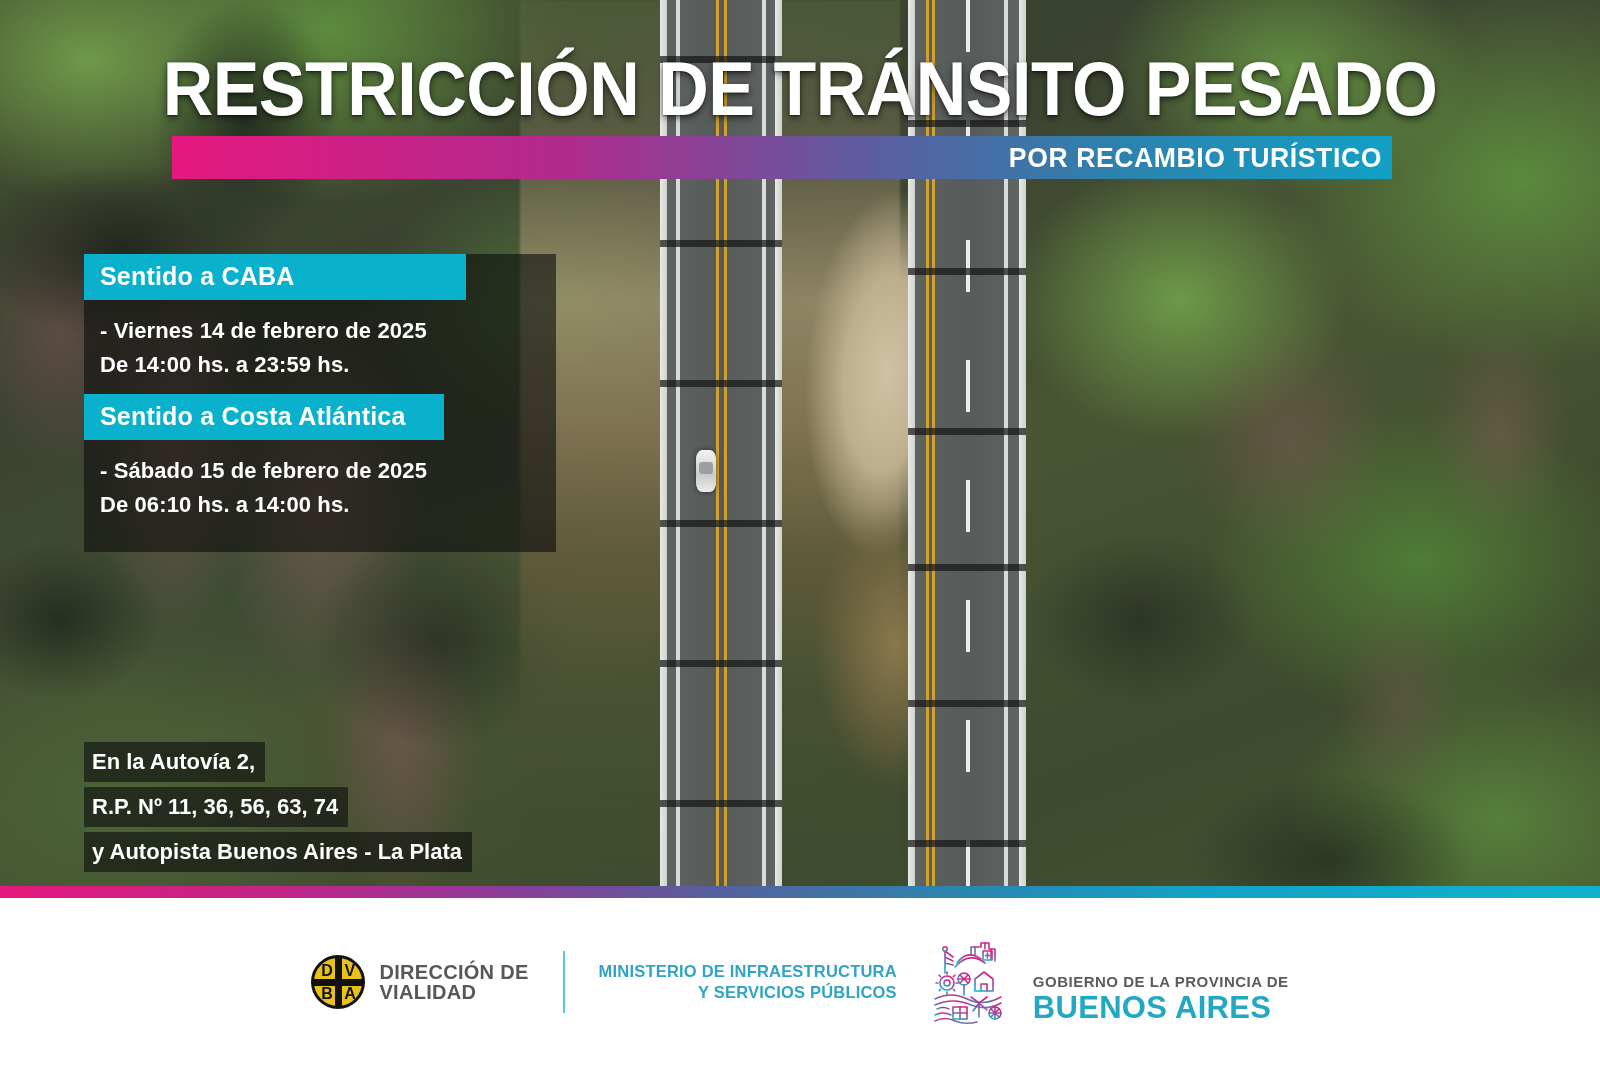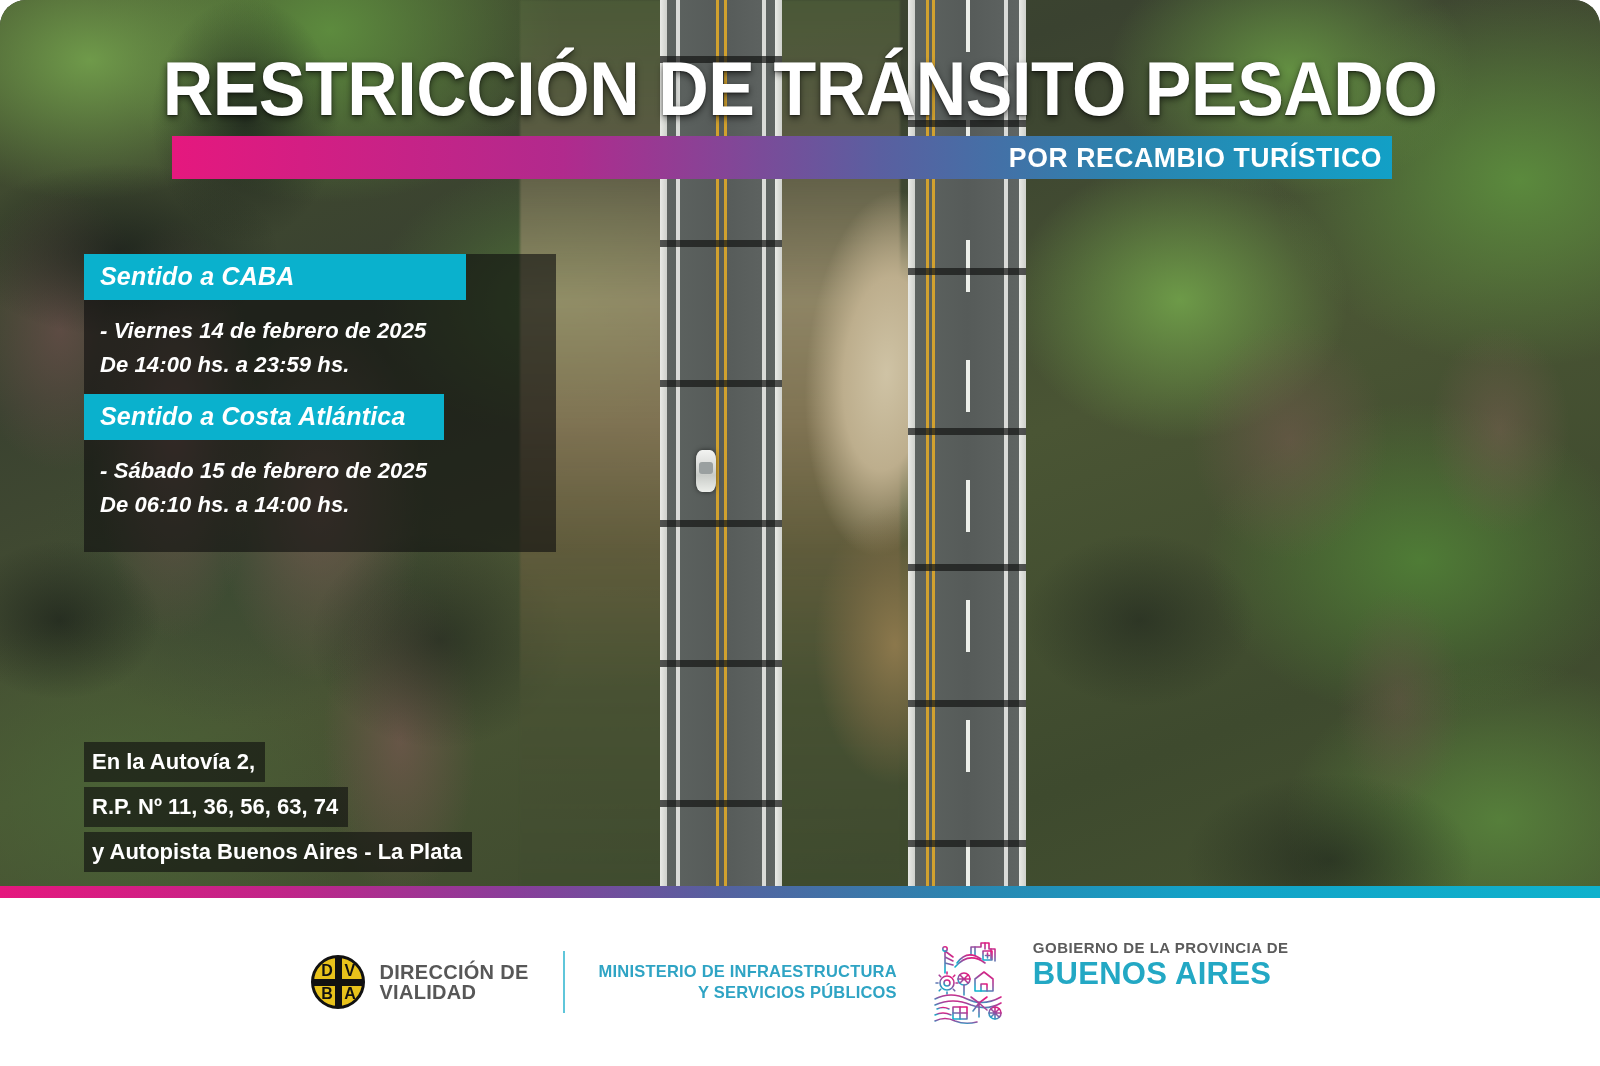--- a/index.html
+++ b/index.html
@@ -3,21 +3,21 @@
 <meta charset="utf-8">
 <title>Restricción de Tránsito Pesado</title>
 <style>
   html,body{margin:0;padding:0;background:#ffffff;}
   body{
     width:1600px;height:1066px;overflow:hidden;
     font-family:"Liberation Sans","DejaVu Sans",sans-serif;
     -webkit-font-smoothing:antialiased;
   }
 
-  #poster{position:relative;width:1600px;height:1066px;overflow:hidden;background:#fff;border-radius:26px;}
+  #poster{position:relative;width:1600px;height:1066px;overflow:hidden;background:#fff;}
 
   
   #photo{
     position:absolute;left:0;top:0;width:1600px;height:886px;overflow:hidden;
     background:#3a4230;
   }
 
   
   .veg{position:absolute;inset:0;}
   .veg.base{
@@ -115,21 +115,20 @@
   #subtitle{
     font-size:28px;font-weight:700;color:#fff;letter-spacing:.6px;
     transform:scaleX(.95);white-space:nowrap;
   }
 
   
   #infopanel{
     position:absolute;left:84px;top:254px;width:472px;
     background:rgba(14,14,14,.62);
     padding-bottom:18px;
-    font-style:italic;
   }
   .sec-head{
     background:#0ab1cd;color:#ffffff;font-weight:700;font-size:25px;
     padding:8px 0 9px 16px;letter-spacing:.2px;
   }
   .sec-head.short{width:366px;}
   .sec-head.shorter{width:318px;}
   .sec-body{padding:14px 0 12px 16px;}
   .sec-line{color:#ffffff;font-weight:700;font-size:22px;line-height:34px;letter-spacing:.1px;}
 
@@ -163,21 +162,21 @@
   .dvba-mark .q{position:absolute;width:21px;height:21px;font-size:16px;font-weight:700;color:#111;
                 display:flex;align-items:center;justify-content:center;line-height:1;}
   .dvba-mark .q.tl{left:2px;top:2px;} .dvba-mark .q.tr{right:2px;top:2px;}
   .dvba-mark .q.bl{left:2px;bottom:2px;} .dvba-mark .q.br{right:2px;bottom:2px;}
   .dvba-text{font-size:20px;font-weight:700;line-height:20px;color:#575757;letter-spacing:.3px;}
 
   .divider{width:2px;height:62px;background:#5fc6da;margin:0 34px;}
 
   .minis{text-align:right;font-size:16.5px;font-weight:700;line-height:21px;color:#2fa4c4;letter-spacing:.2px;}
 
-  .gob{display:flex;align-items:flex-start;gap:28px;margin-left:34px;}
+  .gob{display:flex;align-items:flex-end;gap:28px;margin-left:34px;}
   .gob-emblem{width:74px;height:86px;}
   .gob-text .l1{font-size:15px;font-weight:700;color:#5b5b5b;letter-spacing:.5px;line-height:18px;}
   .gob-text .l2{font-size:31px;font-weight:700;color:#23a8c4;letter-spacing:.3px;line-height:34px;}
 </style>
 </head>
 <body>
 
 <div id="poster">
 
   <div id="photo">

